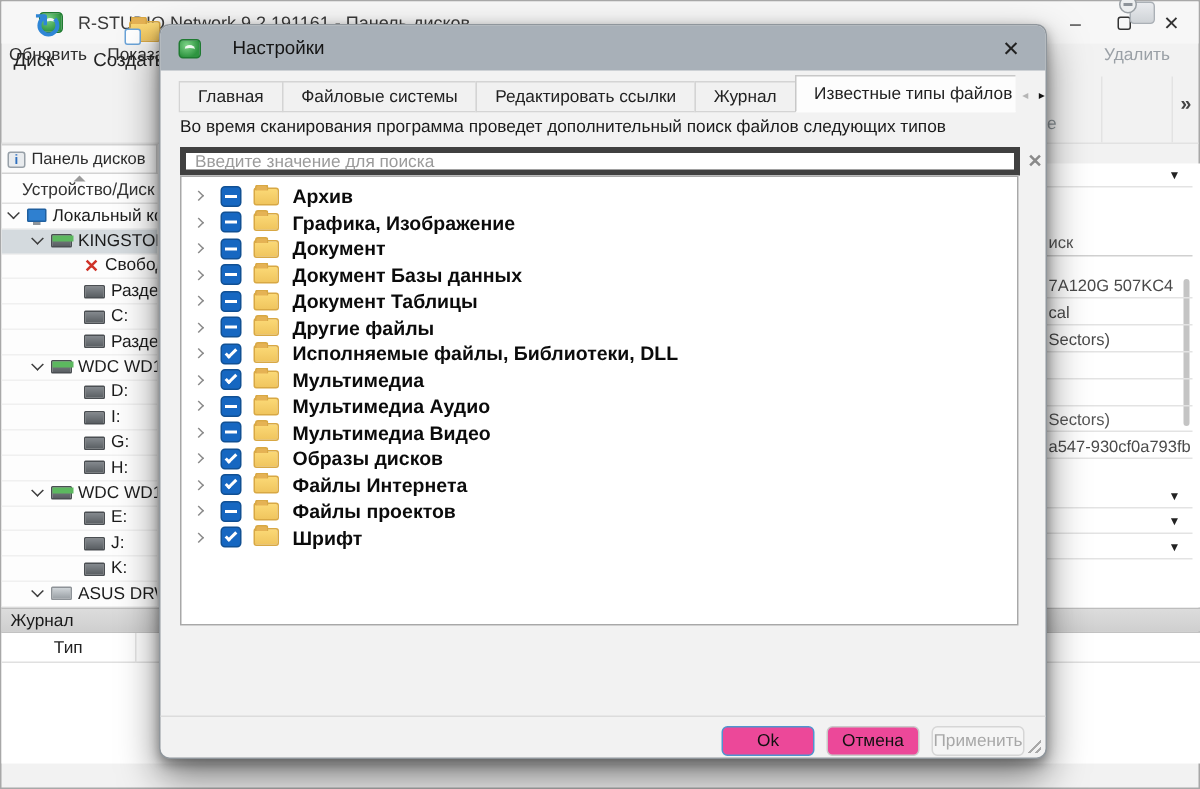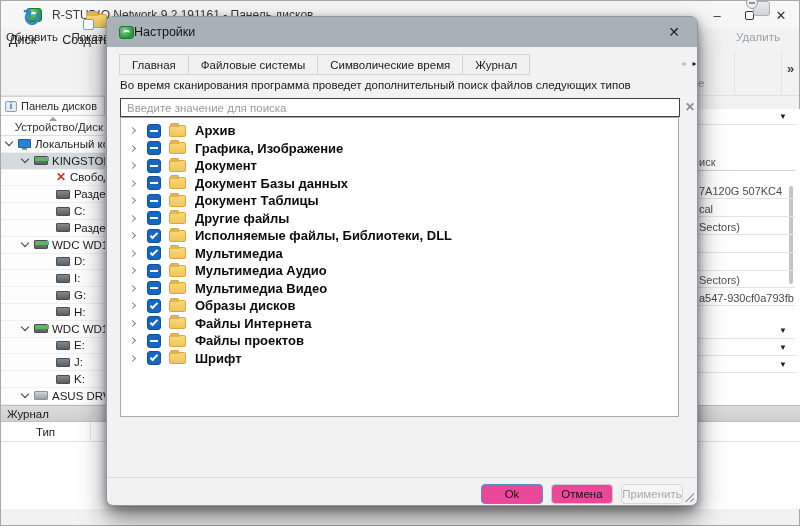--- a/index.html
+++ b/index.html
@@ -71,32 +71,32 @@
   .rrow:nth-child(5){top:110px}.rrow:nth-child(6){top:128px}
   .rrow:nth-child(7){top:146px}.rrow:nth-child(8){top:163px;color:#555}
   .rrow:nth-child(9){top:181px}.rrow:nth-child(10){top:214px}
   .rrow:nth-child(11){top:231px}.rrow:nth-child(12){top:248px}
   .rscroll { position:absolute; left:94px; top:77px; width:4px; height:98px; background:#c4c4c4; border-radius:2px; }
 
   
   .dialog { position:absolute; left:105px; top:15px; width:592px; height:490px; background:#f2f2f2; border:1px solid #8f969c; border-radius:7px; box-shadow:0 12px 26px rgba(0,0,0,.5), 0 3px 8px rgba(0,0,0,.35); z-index:10; }
   .dlg-title { position:absolute; top:0; left:0; right:0; height:30px; background:#a8b0b8; border-radius:6px 6px 0 0; display:flex; align-items:center; }
   .dlg-title .appicon { margin-left:12px; }
-  .dlg-title-text { margin-left:0; font-size:12.5px; color:#141414; }
+  .dlg-title-text { margin-left:21px; font-size:12.5px; color:#141414; }
   .dlg-close { position:absolute; right:8px; top:0; width:30px; height:30px; display:flex; align-items:center; justify-content:center; font-size:14px; color:#222; }
 
   .dlg-tabs { position:absolute; left:12px; top:33px; width:558px; height:25px; display:flex; overflow:hidden; align-items:flex-end; }
   .tab { height:21px; background:#f1f1f1; border:1px solid #d4d4d4; margin-right:-1px; font-size:11.5px; color:#222; display:flex; align-items:center; padding:0 12px; white-space:nowrap; }
   .tab.active { height:25px; background:#fdfdfd; border:1px solid #c8c8c8; border-bottom:1px solid #fdfdfd; }
   .tab-arrows { position:absolute; left:571px; top:37px; display:flex; }
   .tab-arrow { width:11px; height:18px; display:flex; align-items:center; justify-content:center; font-size:8px; }
   .tab-arrow.l { color:#b5b5b5; } .tab-arrow.r { color:#111; }
 
   .dlg-desc { position:absolute; left:13px; top:62px; font-size:11.5px; color:#1a1a1a; white-space:nowrap; }
-  .dlg-search { position:absolute; left:13px; top:81px; width:560px; height:19px; background:#fff; border:1px solid #404040; font-size:11.5px; color:#333; padding-left:6px; font-family:"Liberation Sans",sans-serif; outline:none;}
+  .dlg-search { position:absolute; left:13px; top:81px; width:560px; height:19px; background:#fff; border:4px solid #404040; font-size:11.5px; color:#333; padding-left:6px; font-family:"Liberation Sans",sans-serif; outline:none;}
   .dlg-search::placeholder { color:#9b9b9b; }
   .search-clear { position:absolute; left:578px; top:83px; font-size:12px; color:#8a8a8a; font-weight:bold; }
 
   .dlg-list { position:absolute; left:13px; top:100px; width:559px; height:300px; background:#fff; border:1px solid #a8a8a8; overflow:hidden; padding-top:4px; }
   .ftrow { height:17.5px; display:flex; align-items:center; padding-left:9px; }
   .chev-r { width:5px; height:5px; border-top:1.5px solid #8a8a8a; border-right:1.5px solid #8a8a8a; transform:rotate(45deg); margin-right:12px; flex:0 0 auto;}
   .cb { width:14px; height:14px; background:#1667c1; border:1px solid #115093; border-radius:3px; display:flex; align-items:center; justify-content:center; margin-right:8px; flex:0 0 auto;}
   .tick { width:8px; height:4px; border-left:2px solid #fff; border-bottom:2px solid #fff; transform:rotate(-45deg); margin-top:-2px; }
   .dash { width:8px; height:2px; background:#fff; }
   .folder { width:17px; height:12px; background:linear-gradient(#fbd976,#f0c55e); border:1px solid #d8a844; border-radius:2px; position:relative; margin-right:9px; flex:0 0 auto;}
@@ -295,22 +295,23 @@
   <div class="dialog">
     <div class="dlg-title">
       <span class="appicon" style="width:15px;height:13px;"></span>
       <span class="dlg-title-text">Настройки</span>
       <span class="dlg-close">✕</span>
     </div>
 
     <div class="dlg-tabs">
         <span class="tab">Главная</span>
         <span class="tab">Файловые системы</span>
-        <span class="tab">Символические время</span>
+        <span class="tab">Редактировать ссылки</span>
         <span class="tab">Журнал</span>
+        <span class="tab active">Известные типы файлов</span>
       </div>
     <div class="tab-arrows">
       <span class="tab-arrow l">◂</span>
       <span class="tab-arrow r">▸</span>
     </div>
 
     <div class="dlg-desc">Во время сканирования программа проведет дополнительный поиск файлов следующих типов</div>
     <input class="dlg-search" placeholder="Введите значение для поиска" style="">
     <span class="search-clear">✕</span>
 

